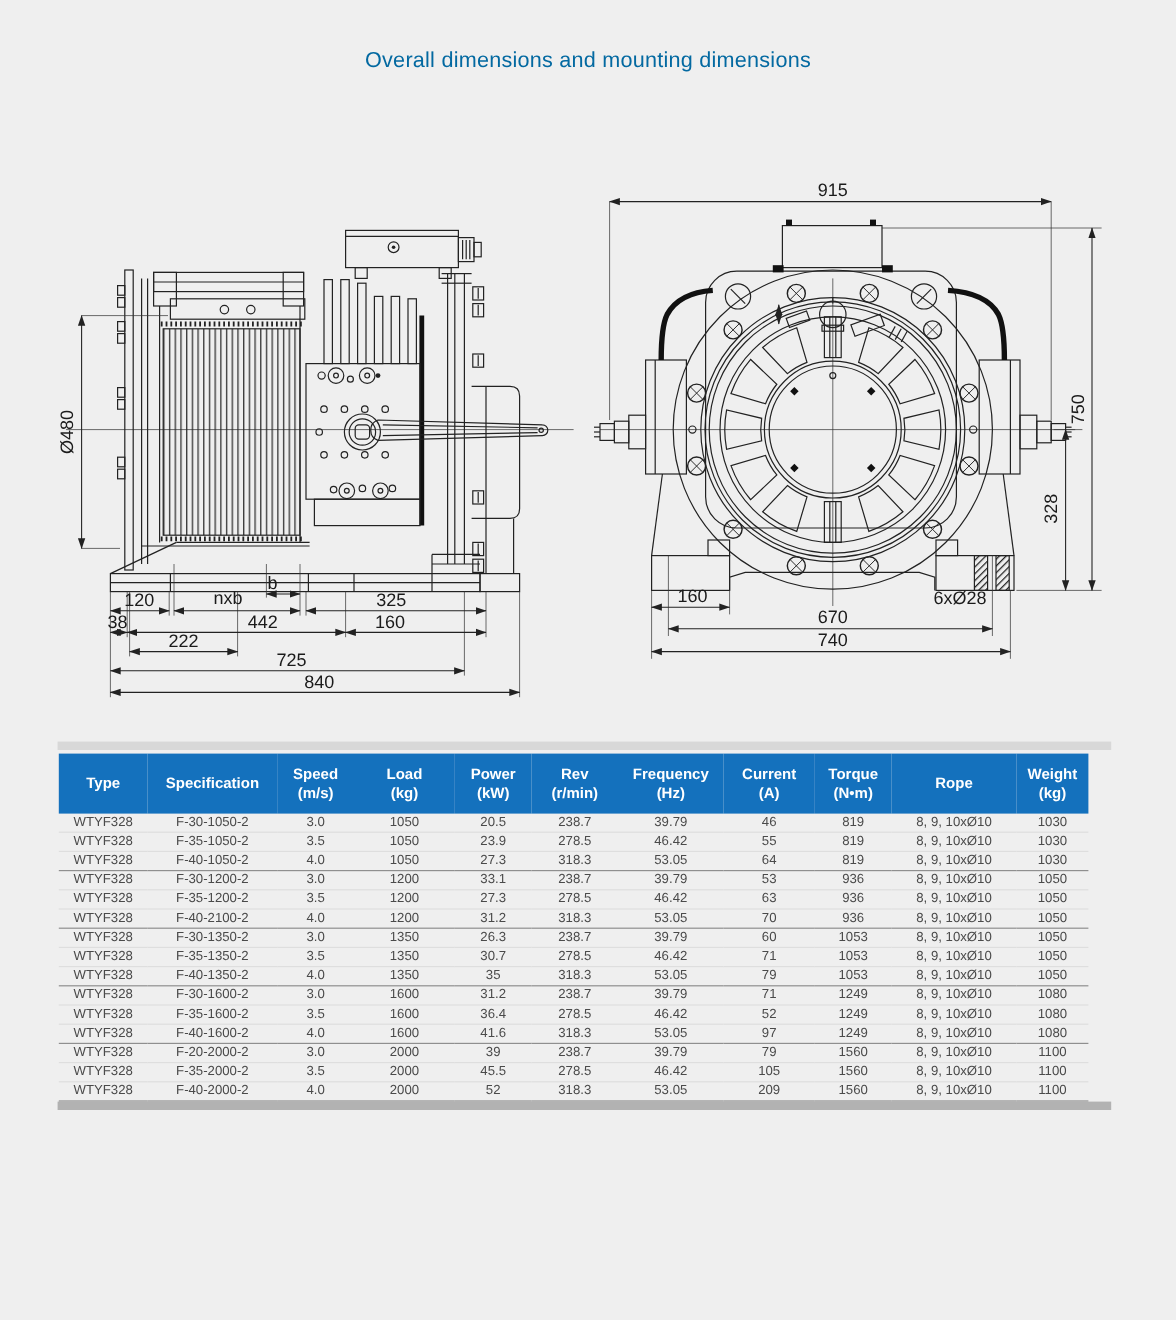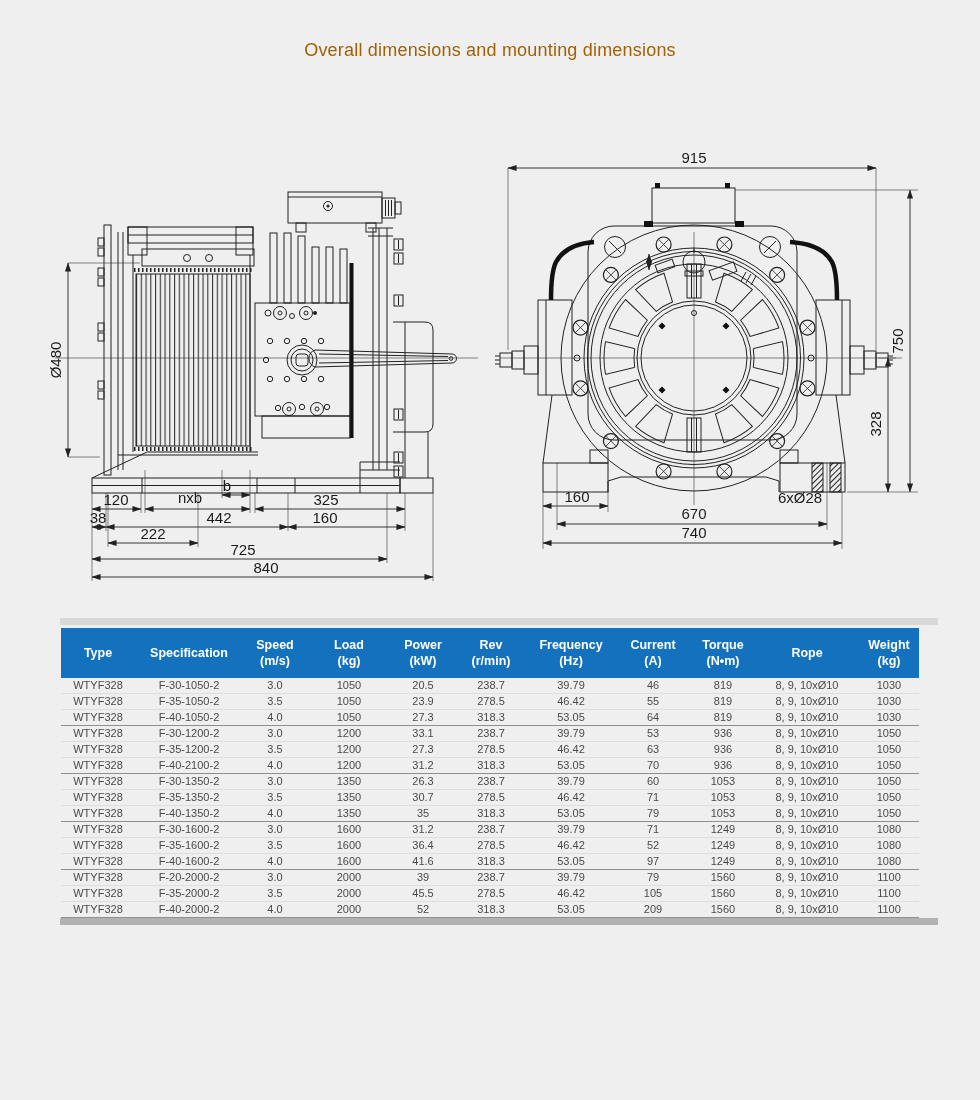--- a/index.html
+++ b/index.html
@@ -3,34 +3,34 @@
 <meta charset="utf-8">
 <style>
   html,body{margin:0;padding:0;}
   body{
     width:980px;height:1100px;position:relative;overflow:hidden;
     background:#efefef;
     font-family:"Liberation Sans", sans-serif;
   }
   .page-title{
     position:absolute;top:40px;left:0;width:980px;
-    text-align:center;font-size:18px;font-weight:400;color:#a16207;
+    text-align:center;font-size:18px;font-weight:400;color:#0369a1;
     letter-spacing:.2px;
   }
   svg.drawing{position:absolute;left:0;top:0;}
   svg .ln{stroke:#222;fill:none;stroke-width:1;}
   svg .thin{stroke:#333;stroke-width:.6;fill:none;}
   svg .dimln{stroke:#222;stroke-width:.9;fill:none;}
   svg .thick{stroke:#111;fill:none;}
   svg text.dim{
     font-family:"Liberation Sans",sans-serif;font-size:15px;fill:#1b1b1b;
     text-anchor:middle;stroke:none;
   }
   
-  .tablezone{position:absolute;left:60px;top:618px;width:878px;}
+  .tablezone{position:absolute;left:48px;top:618px;width:878px;}
   .bar-top{width:878px;height:7px;background:#d8d8d8;}
   .spec-table{
     border-collapse:collapse;table-layout:fixed;width:858px;margin:3px 0 0 1px;
   }
   .spec-table thead th{
     background:#1471bd;color:#ffffff;font-size:12.5px;font-weight:600;
     height:50px;padding:0;text-align:center;vertical-align:middle;
   }
   .spec-table thead th span{display:block;line-height:1.3;}
   .spec-table tbody td{

